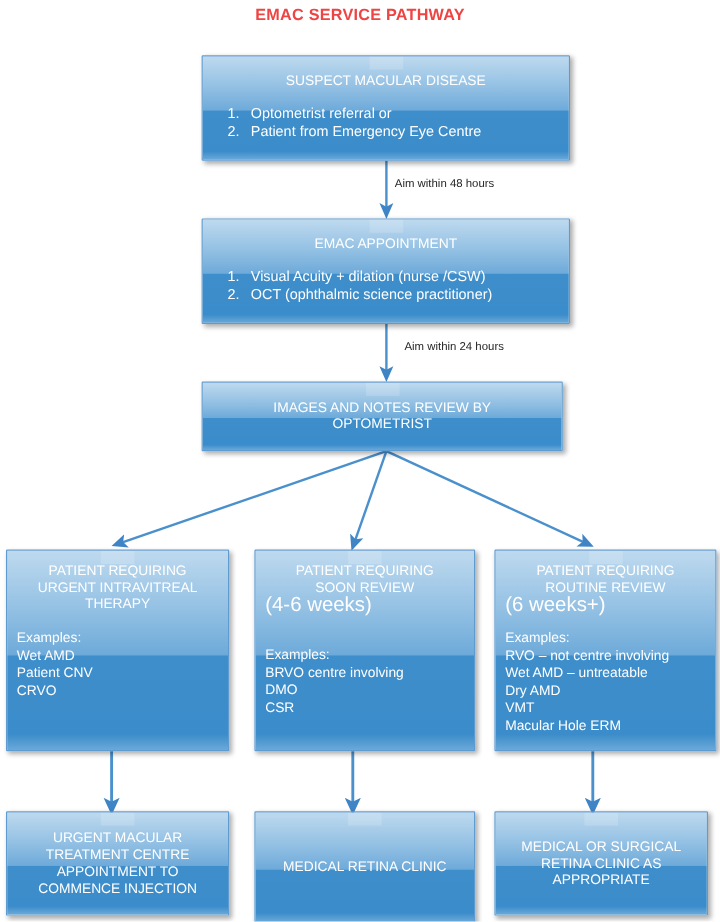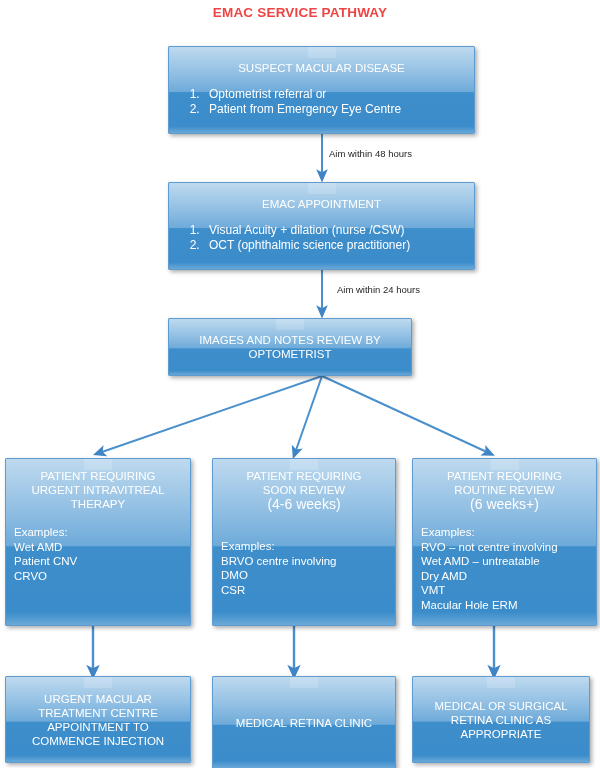--- a/index.html
+++ b/index.html
@@ -83,22 +83,22 @@
     box-sizing: border-box;
   }
 
   .box-head {
     text-align: center;
     font-size: 11.5px;
     line-height: 14px;
     color: #ffffff;
   }
   .box-sub {
-    text-align: center;
-    font-size: 14px;
+    text-align: left;
+    font-size: 17px;
     line-height: 14px;
     color: #ffffff;
   }
 
   ol.box-list {
     margin: 0;
     padding: 0 0 0 34px;
     list-style: decimal;
     font-size: 12px;
     line-height: 15px;
@@ -188,21 +188,21 @@
       <div class="box-head">EMAC APPOINTMENT</div>
       <ol class="box-list" style="margin-top:12px;">
         <li>Visual Acuity + dilation (nurse /CSW)</li>
         <li>OCT (ophthalmic science practitioner)</li>
       </ol>
     </div>
   </div>
 
   <div class="conn-label" style="left:337px; top:284px;">Aim within 24 hours</div>
 
-  <div class="box" style="left:168px; top:318px; width:244px; height:58px;">
+  <div class="box" style="left:168px; top:318px; width:301px; height:58px;">
     <span class="notch"></span>
     <div class="box-inner" style="padding-top:14px;">
       <div class="box-head">IMAGES AND NOTES REVIEW BY</div>
       <div class="box-head">OPTOMETRIST</div>
     </div>
   </div>
 
   <div class="box" style="left:5px; top:458px; width:186px; height:168px;">
     <span class="notch"></span>
     <div class="box-inner" style="padding:10px 8px 0 8px;">

